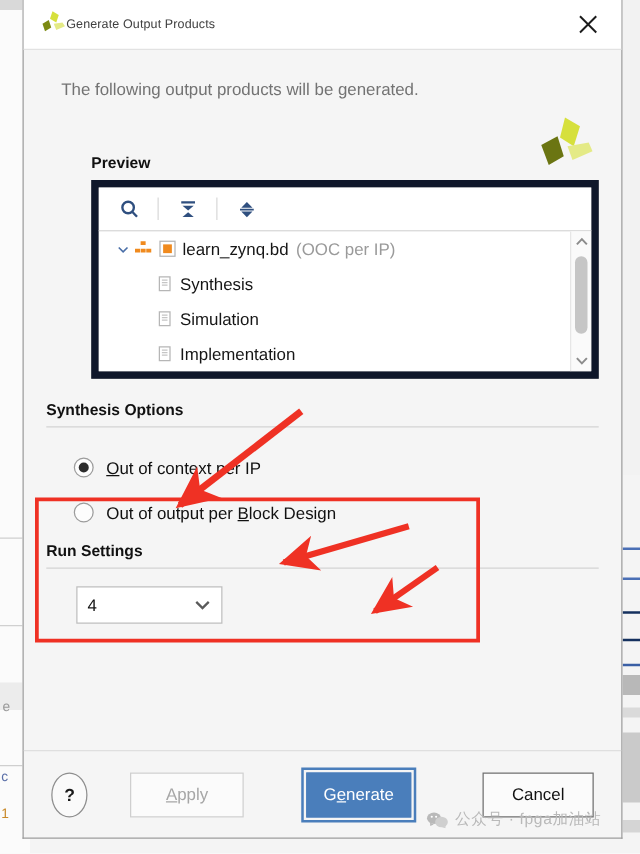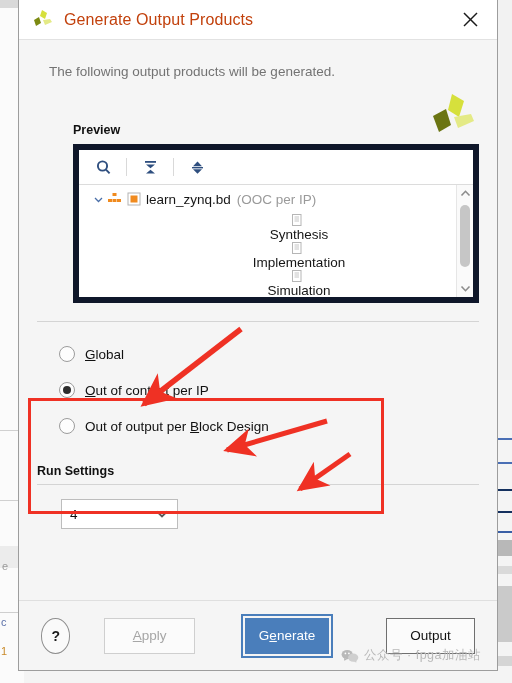--- a/index.html
+++ b/index.html
@@ -20,21 +20,21 @@
   #dialog{
     position:absolute;left:18px;top:0;width:480px;height:671px;
     background:#f5f5f5;border:1px solid #9d9d9d;border-top:none;
     box-sizing:border-box;
   }
   .titlebar{
     height:40px;background:#ffffff;border-bottom:1px solid #e2e2e2;
     display:flex;align-items:center;padding:0 10px 0 12px;box-sizing:border-box;
   }
   .title-text{
-    font-size:16px;color:#c2410c;margin-left:11px;letter-spacing:.1px;
+    font-size:10px;color:#404040;margin-left:0;letter-spacing:.1px;
   }
   .close-btn{
     margin-left:auto;width:34px;height:34px;display:flex;align-items:center;
     justify-content:center;cursor:default;
   }
   .close-btn svg{display:block;}
 
   .body-area{position:relative;padding:0 18px;box-sizing:border-box;}
 
   .lead{
@@ -56,21 +56,21 @@
     padding-left:12px;background:#fff;
   }
   .tb-sep{width:1px;height:18px;background:#d9d9d9;margin:0 11px;}
   .tb-btn{width:24px;height:24px;display:flex;align-items:center;justify-content:center;}
   .tree-area{position:relative;height:112px;background:#fff;overflow:hidden;}
   .tree-scroll{position:absolute;right:0;top:0;width:16px;height:112px;background:#fafafa;border-left:1px solid #e6e6e6;}
   .sb-arrow{height:17px;display:flex;align-items:center;justify-content:center;}
   .sb-thumb{position:absolute;left:3px;top:20px;width:10px;height:62px;background:#c6c6c6;border-radius:5px;}
   .tnode{display:flex;align-items:center;height:28px;font-size:13.5px;color:#161616;}
   .tnode.root{padding-left:12px;}
-  .tnode.child{padding-left:46px;flex-direction:column;}
+  .tnode.child{padding-left:46px;}
   .chev{width:14px;display:flex;align-items:center;justify-content:center;margin-right:2px;}
   .nicon{margin-right:5px;display:flex;align-items:center;}
   .ooc{color:#9a9a9a;margin-left:6px;}
 
   
   .radio-group{padding:14px 0 6px 22px;}
   .radio-row{display:flex;align-items:center;height:36px;font-size:13.5px;color:#111;}
   .radio{
     width:16px;height:16px;border-radius:50%;border:1px solid #9c9c9c;
     background:#fdfdfd;box-sizing:border-box;margin-right:10px;position:relative;flex:none;
@@ -252,33 +252,33 @@
 
           <div class="tnode child">
             <span class="nicon">
               <svg width="14" height="14" viewBox="0 0 14 14">
                 <rect x="2.5" y="1.5" width="8.5" height="11" fill="#fff" stroke="#b6b6b6"></rect>
                 <line x1="4.5" y1="4" x2="9" y2="4" stroke="#c5c5c5"></line>
                 <line x1="4.5" y1="6" x2="9" y2="6" stroke="#c5c5c5"></line>
                 <line x1="4.5" y1="8" x2="9" y2="8" stroke="#c5c5c5"></line>
               </svg>
             </span>
-            <span>Implementation</span>
+            <span>Simulation</span>
           </div>
 
           <div class="tnode child">
             <span class="nicon">
               <svg width="14" height="14" viewBox="0 0 14 14">
                 <rect x="2.5" y="1.5" width="8.5" height="11" fill="#fff" stroke="#b6b6b6"></rect>
                 <line x1="4.5" y1="4" x2="9" y2="4" stroke="#c5c5c5"></line>
                 <line x1="4.5" y1="6" x2="9" y2="6" stroke="#c5c5c5"></line>
                 <line x1="4.5" y1="8" x2="9" y2="8" stroke="#c5c5c5"></line>
               </svg>
             </span>
-            <span>Simulation</span>
+            <span>Implementation</span>
           </div>
 
           <div class="tree-scroll">
             <div class="sb-arrow">
               <svg width="11" height="9" viewBox="0 0 11 9">
                 <polyline points="1.5,6.5 5.5,2.3 9.5,6.5" fill="none" stroke="#8c8c8c" stroke-width="1.6"></polyline>
               </svg>
             </div>
             <div class="sb-thumb"></div>
             <div class="sb-arrow" style="position:absolute;bottom:0;width:16px;">
@@ -286,41 +286,38 @@
                 <polyline points="1.5,2.5 5.5,6.7 9.5,2.5" fill="none" stroke="#8c8c8c" stroke-width="1.6"></polyline>
               </svg>
             </div>
           </div>
 
         </div>
       </div>
     </div>
 
     <div style="margin-top:18px;">
+      <div class="section-label">Synthesis Options</div>
       <div class="rule"></div>
 
       <div class="radio-group">
-        <div class="radio-row">
-          <span class="radio"></span>
-          <span><span class="mn">G</span><span>lobal</span></span>
-        </div>
 
         <div class="radio-row">
           <span class="radio sel"></span>
           <span><span class="mn">O</span><span>ut of context per IP</span></span>
         </div>
 
         <div class="radio-row">
           <span class="radio"></span>
           <span><span>Out of output per </span><span class="mn">B</span><span>lock Design</span></span>
         </div>
       </div>
     </div>
 
-    <div style="margin-top:14px;">
+    <div style="">
       <div class="section-label">Run Settings</div>
       <div class="rule"></div>
       <div class="run-row">
         <span class="combo">
           <span class="val">4</span>
           <span class="arw">
             <svg width="14" height="10" viewBox="0 0 14 10">
               <polyline points="2,2.5 7,7.5 12,2.5" fill="none" stroke="#5a5a5a" stroke-width="1.8"></polyline>
             </svg>
           </span>
@@ -334,21 +331,21 @@
     <span class="help-btn">?</span>
     <span class="btn apply">
         <span class="mn">A</span>
         <span>pply</span>
       </span>
     <span class="btn generate">
         <span>G</span>
         <span class="mn">e</span>
         <span>nerate</span>
       </span>
-    <span class="btn cancel">Output</span>
+    <span class="btn cancel">Cancel</span>
   </div>
 
   <div class="watermark">
     <span class="wm-icon">
       <svg width="18" height="14" viewBox="0 0 18 14">
         <ellipse cx="6.2" cy="5.6" rx="5.6" ry="4.6" fill="#b9b9b9"></ellipse>
         <polygon points="3,9 6,10.5 3.2,11.8" fill="#b9b9b9"></polygon>
         <ellipse cx="12.2" cy="8.6" rx="5.1" ry="4.2" fill="#cfcfcf"></ellipse>
         <polygon points="15.5,11.6 12.6,12.8 15.3,13.6" fill="#cfcfcf"></polygon>
         <circle cx="4.4" cy="4.4" r="0.85" fill="#fff"></circle>

